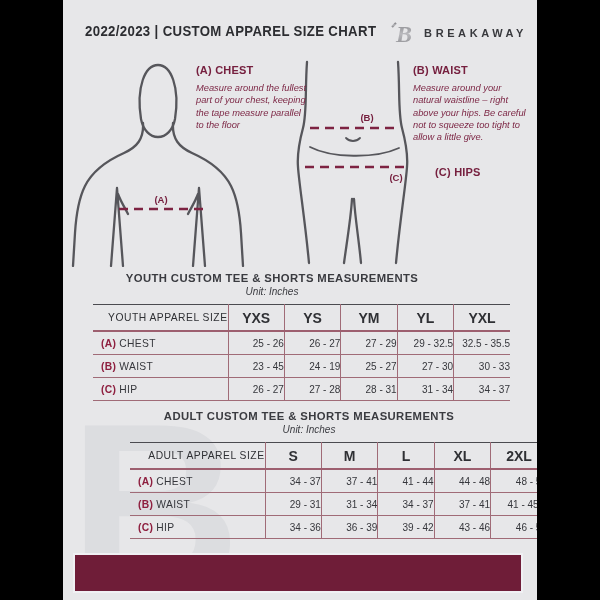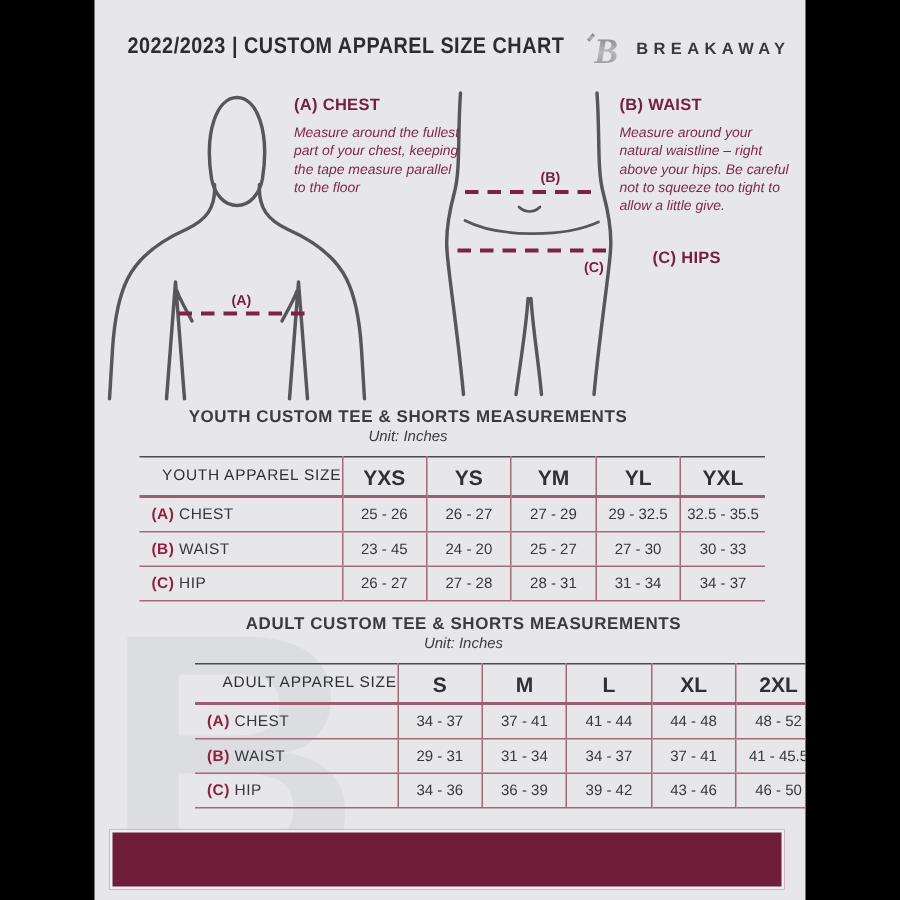--- a/index.html
+++ b/index.html
@@ -46,21 +46,21 @@
   }
   table.size-table col.c0{width:135px;}
   table.size-table th{
     height:25px;font-size:14px;font-weight:bold;color:#2f3034;
     border-bottom:2px solid #9d5f6f;text-align:center;padding:0;
   }
   table.size-table th.label-col{
     font-weight:normal;text-align:right;padding-left:8px;font-size:10.3px;letter-spacing:.5px;
   }
   table.size-table td{
-    height:22px;font-size:10px;color:#36373c;text-align:center;padding:0;
+    height:22px;font-size:10px;color:#36373c;text-align:right;padding:0;
     border-bottom:1.2px solid #a06b77;
   }
   table.size-table td.label-col{text-align:left;padding-left:8px;font-size:10.3px;letter-spacing:.3px;}
   table.size-table th + th, table.size-table td + td{border-left:1px solid #a06b77;}
   .prefix{color:#8e1f3f;font-weight:bold;}
   
   .footer-bar{
     position:absolute;left:10px;top:553px;width:450px;height:40px;
     background:#6f1d38;border:2px solid #f0f0f3;box-sizing:border-box;z-index:2;
   }
@@ -165,21 +165,21 @@
             <td class="label-col"><span class="prefix">(A)</span> CHEST</td>
             <td>25 - 26</td>
             <td>26 - 27</td>
             <td>27 - 29</td>
             <td>29 - 32.5</td>
             <td>32.5 - 35.5</td>
           </tr>
           <tr>
             <td class="label-col"><span class="prefix">(B)</span> WAIST</td>
             <td>23 - 45</td>
-            <td>24 - 20</td>
+            <td>24 - 19</td>
             <td>25 - 27</td>
             <td>27 - 30</td>
             <td>30 - 33</td>
           </tr>
           <tr>
             <td class="label-col"><span class="prefix">(C)</span> HIP</td>
             <td>26 - 27</td>
             <td>27 - 28</td>
             <td>28 - 31</td>
             <td>31 - 34</td>

